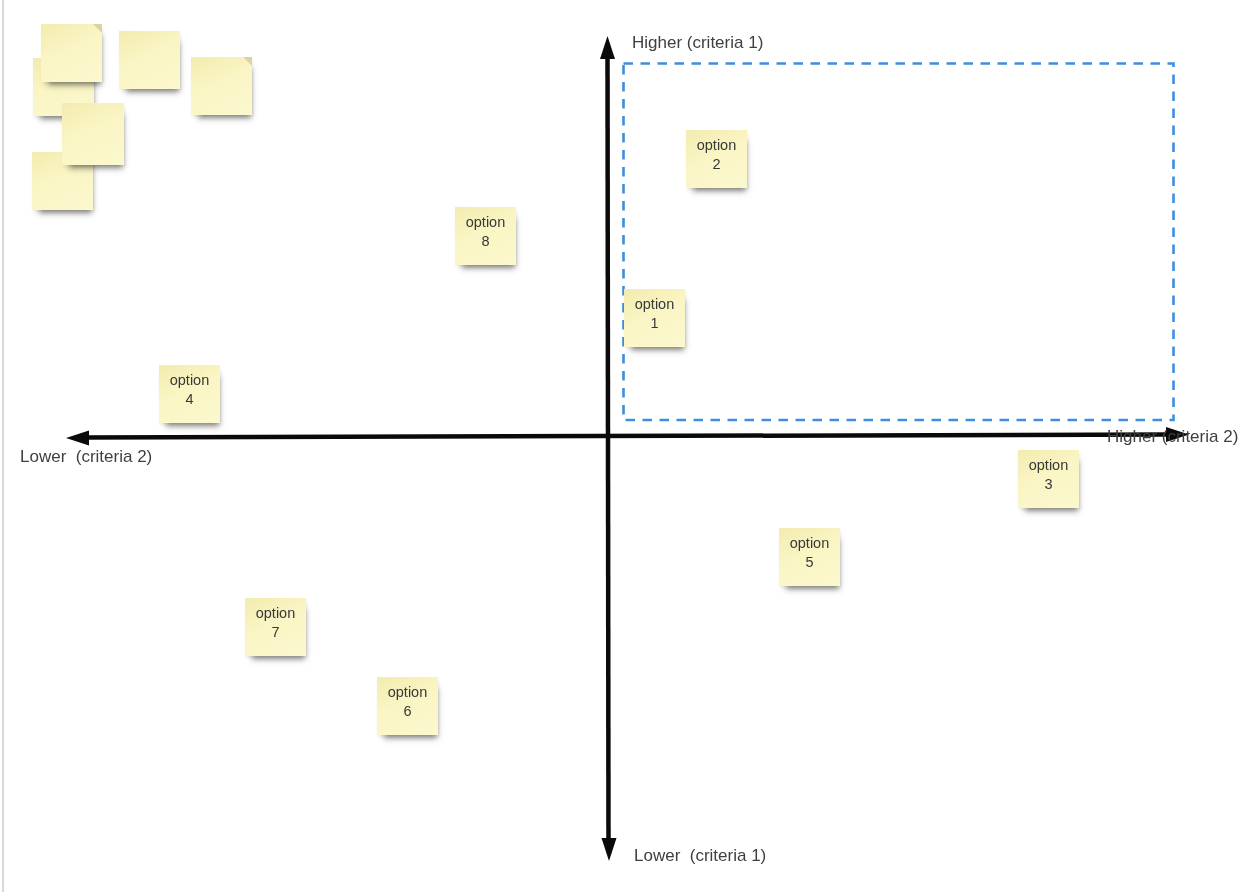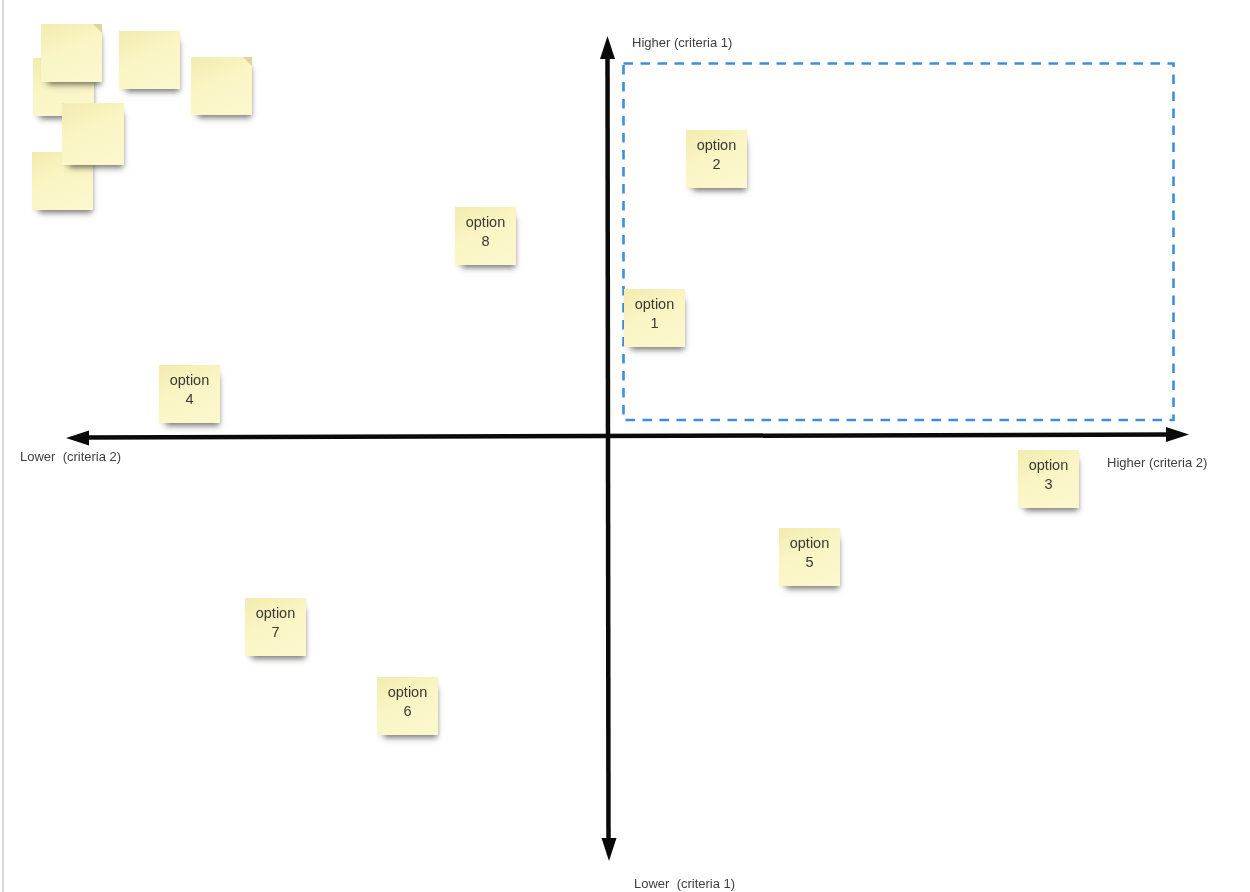--- a/index.html
+++ b/index.html
@@ -17,28 +17,28 @@
     position:relative;
   }
   .board{position:absolute;inset:0;background:#ffffff;}
   .left-edge{
     position:absolute;left:2px;top:0;width:2px;height:892px;
     background:var(--edge-color);
   }
   svg.overlay{position:absolute;left:0;top:0;z-index:2;}
   .axis-label{
     position:absolute;z-index:3;
-    font-size:13px;line-height:18px;
+    font-size:17px;line-height:18px;
     color:var(--text-color);
     white-space:pre;
   }
   #label-top{left:632px;top:34px;}
-  #label-bottom{left:634px;top:847px;margin-top:28px;}
+  #label-bottom{left:634px;top:847px;}
   #label-left{left:20px;top:448px;}
-  #label-right{left:1107px;top:454px;}
+  #label-right{left:1107px;top:428px;}
   .sticky-layer{position:absolute;inset:0;z-index:5;padding-left:44px;}
   .sticky{
     position:absolute;width:61px;height:58px;z-index:5;
     background:linear-gradient(155deg,#f2ecb0 0%,var(--sticky-fill) 45%,#fcf8cf 100%);
     box-shadow:3px 7px 6px -4px rgba(55,55,50,.62), 1px 2px 3px rgba(0,0,0,.06);
     box-sizing:border-box;
     display:flex;flex-direction:column;align-items:center;
     padding-top:6px;
     font-size:14.5px;line-height:19px;color:#383838;
     cursor:pointer;

